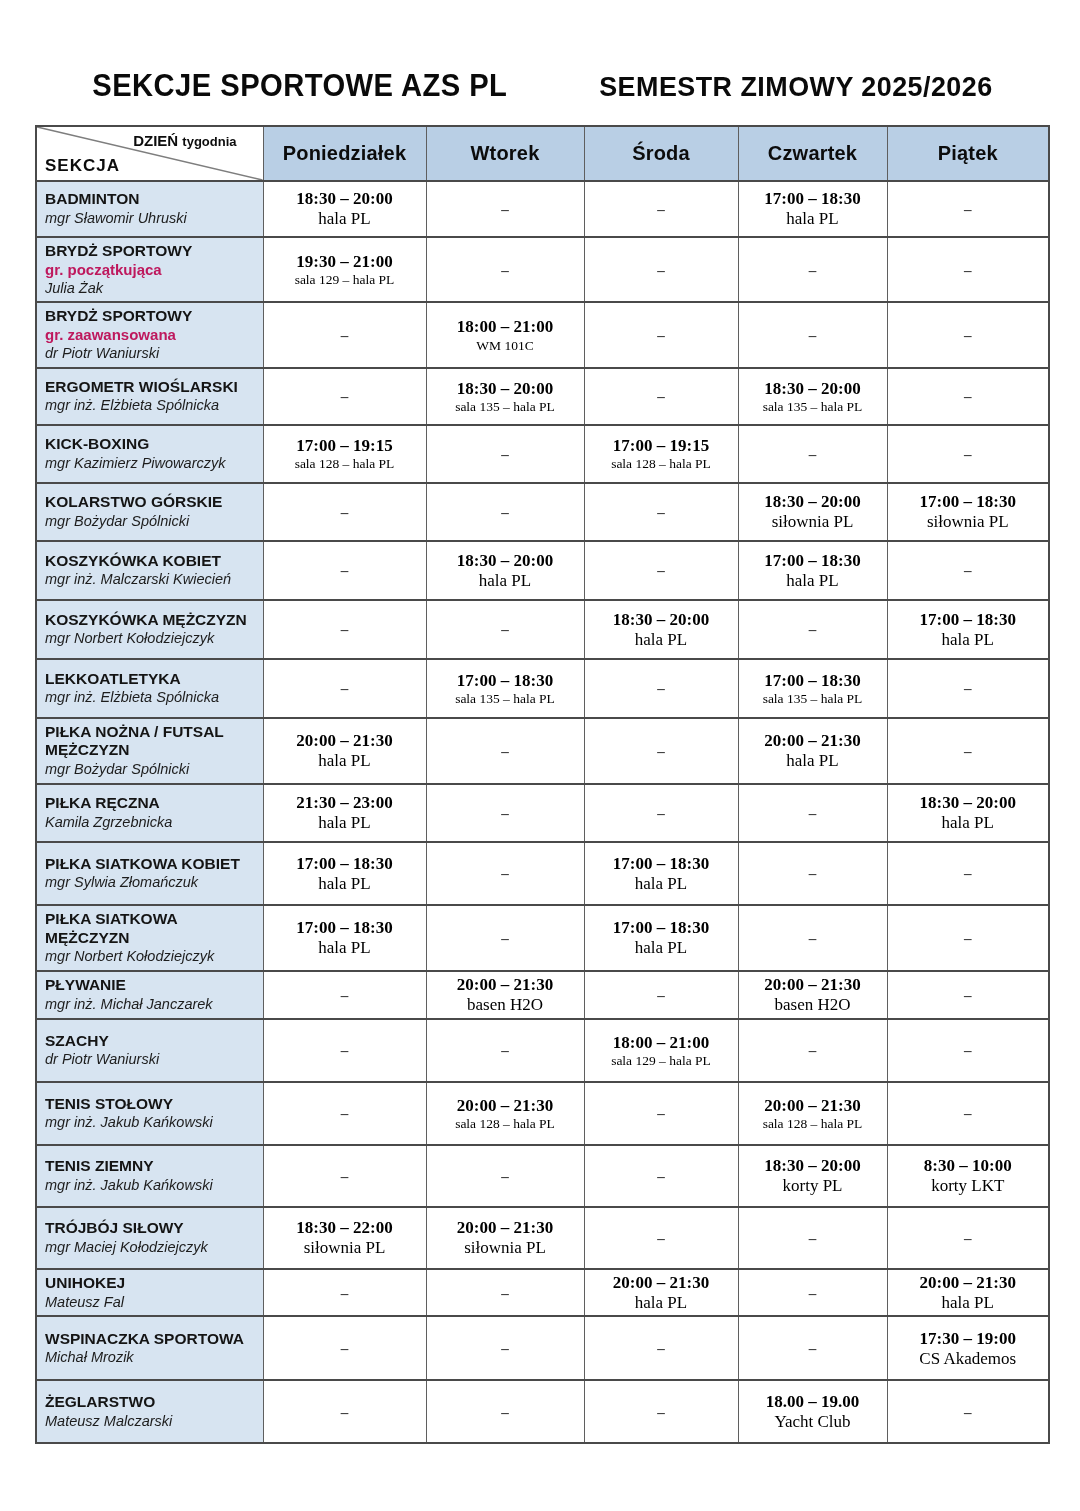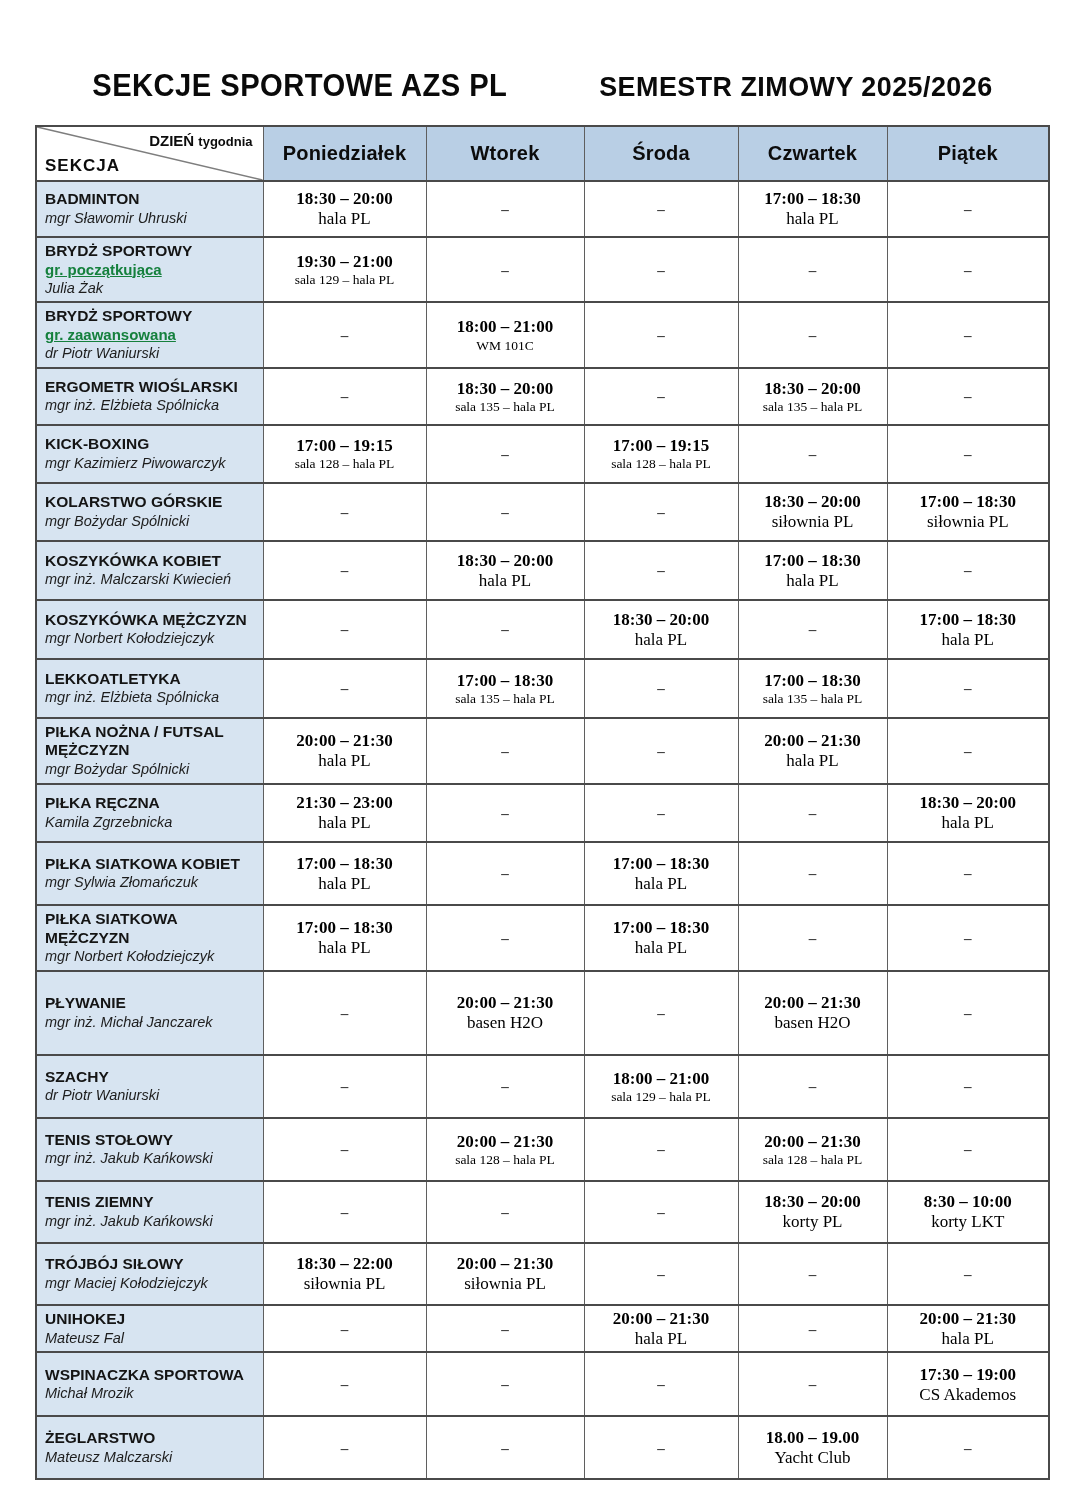--- a/index.html
+++ b/index.html
@@ -33,30 +33,30 @@
   }
   .schedule{border:2px solid var(--border,#4a4a4a);}
   
   th.day{
     background:var(--header-bg,#b9cfe5);
     height:53px;font-size:20px;font-weight:bold;color:#0c0c0c;
     text-align:center;letter-spacing:.2px;
   }
   th.corner{background:#ffffff;position:relative;height:53px;}
   th.corner svg{position:absolute;inset:0;width:100%;height:100%;display:block;}
-  .corner-top{position:absolute;top:5px;right:10px;font-size:15px;font-weight:bold;color:#0c0c0c;}
+  .corner-top{position:absolute;top:5px;right:26px;font-size:15px;font-weight:bold;color:#0c0c0c;}
   .corner-top .r{font-size:13px;font-weight:bold;}
   .corner-bottom{position:absolute;bottom:4px;left:8px;font-size:17px;font-weight:bold;letter-spacing:1px;color:#0c0c0c;}
   
   tbody th.sec{
     background:var(--section-bg,#d7e4f1);
     text-align:left;padding:4px 6px 4px 8px;font-weight:normal;
   }
   .sec-name{font-weight:bold;font-size:15.5px;color:#141414;line-height:1.2;}
-  .sec-sub{font-weight:bold;font-size:15px;color:#15803d;line-height:1.2;text-decoration:underline;}
+  .sec-sub{font-weight:bold;font-size:15px;color:#be185d;line-height:1.2;}
   .sec-inst{font-style:italic;font-size:14.5px;color:#1d1d1d;line-height:1.3;}
   
   td.slot{
     text-align:center;background:#ffffff;
     font-family:"Liberation Serif",serif;color:#000;
   }
   .time{font-weight:bold;font-size:17px;line-height:1.25;}
   .place{font-weight:normal;font-size:17px;line-height:1.2;}
   .place.small{font-size:13.5px;}
   td.empty .dash{font-weight:bold;font-size:15px;color:#333;font-family:"Liberation Serif",serif;}
@@ -307,21 +307,21 @@
             <div class="place">hala PL</div>
           </td>
           <td class="slot empty"><span class="dash">–</span></td>
           <td class="slot">
             <div class="time">17:00 – 18:30</div>
             <div class="place">hala PL</div>
           </td>
           <td class="slot empty"><span class="dash">–</span></td>
           <td class="slot empty"><span class="dash">–</span></td>
         </tr>
-        <tr style="height: 84px;">
+        <tr style="height: 48px;">
           <th class="sec">
             <div class="sec-name">PŁYWANIE</div>
             <div class="sec-inst">mgr inż. Michał Janczarek</div>
           </th>
           <td class="slot empty"><span class="dash">–</span></td>
           <td class="slot">
             <div class="time">20:00 – 21:30</div>
             <div class="place">basen H2O</div>
           </td>
           <td class="slot empty"><span class="dash">–</span></td>

